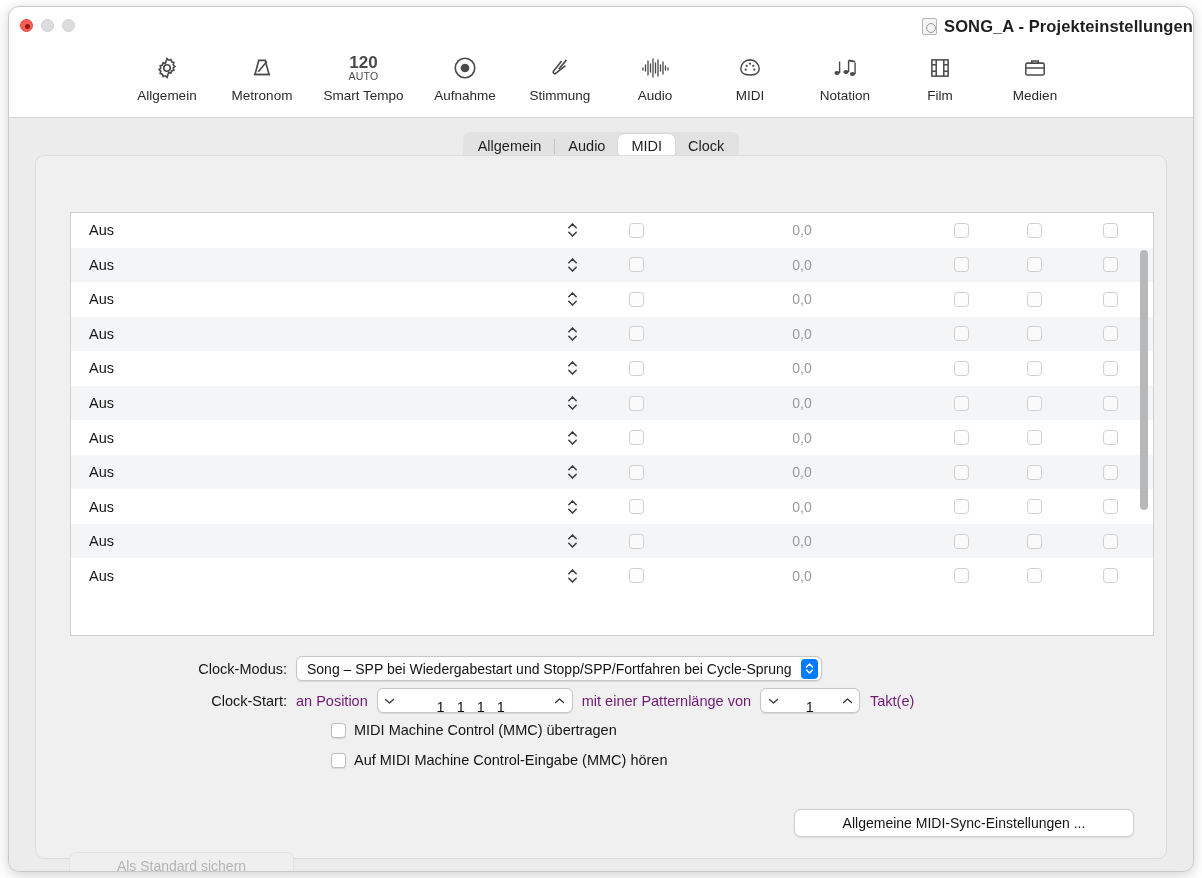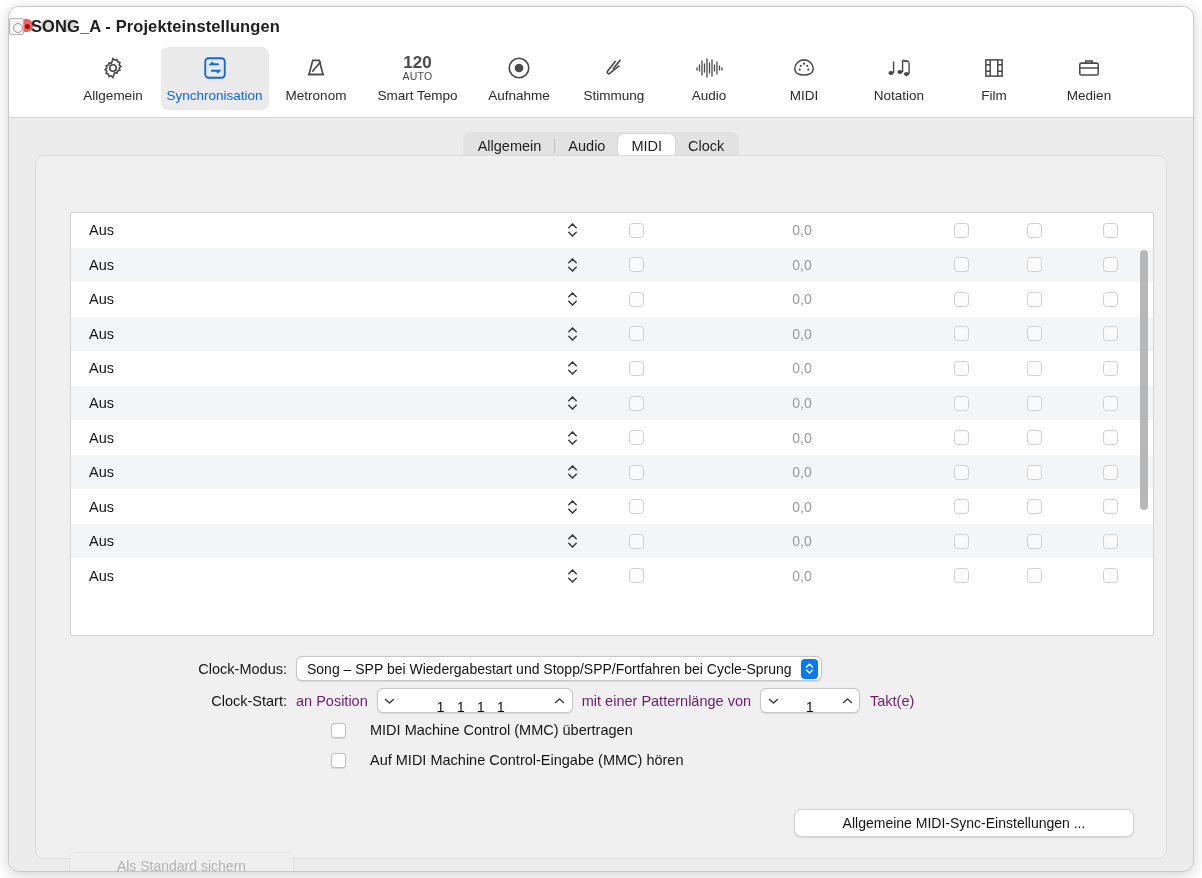--- a/index.html
+++ b/index.html
@@ -45,21 +45,21 @@
     position: absolute; left: 4px; top: 4px;
     width: 5px; height: 5px; border-radius: 50%;
     background: #8c1c12;
   }
   .light.min  { background: #dddddd; border: 0.5px solid #d0d0d0; }
   .light.max  { background: #dddddd; border: 0.5px solid #d0d0d0; }
 
   .title-wrap {
     position: absolute;
     left: 0; right: 0; top: 0; height: 38px;
-    display: flex; align-items: center; justify-content: flex-start;
+    display: flex; align-items: center; justify-content: flex-end;
     gap: 7px;
     pointer-events: none;
   }
   .doc-icon {
     width: 15px; height: 17px;
     border: 1px solid #b5b5b5;
     border-radius: 2px;
     background: #f4f4f4;
     position: relative;
   }
@@ -292,21 +292,21 @@
     flex: 1; text-align: center;
     font-size: 14.5px; color: #131313;
     letter-spacing: 0.5px;
     white-space: nowrap;
     margin-top: 12px;
   }
   .sf-pos .sf-val { padding-right: 4px; letter-spacing: 4px; }
 
   .chkline {
     display: flex; align-items: center;
-    gap: 24px; margin-left: 295px; margin-top: 4px;
+    gap: 8px; margin-left: 295px; margin-top: 4px;
   }
   .cb-lg {
     width: 15px; height: 15px;
     border: 1px solid #bcbcbc;
     border-radius: 3.5px;
     background: #ffffff;
     box-shadow: 0 0.5px 0.8px rgba(0,0,0,.10);
     cursor: default;
   }
   .chk-label { font-size: 14.5px; color: #141414; white-space: nowrap; }
@@ -361,29 +361,20 @@
     <div class="tb-item">
       <span class="tb-icon">
         <svg width="26" height="26" viewBox="0 0 24 24" fill="none" stroke="currentColor" stroke-width="1.5">
           <circle cx="12" cy="12" r="3"></circle>
           <path d="M12 3.2l1.5 1.6 2.1-.6.6 2.1 2.1.6-.6 2.1 1.6 1.5-1.6 1.5.6 2.1-2.1.6-.6 2.1-2.1-.6L12 20.8l-1.5-1.6-2.1.6-.6-2.1-2.1-.6.6-2.1L4.7 13.5l1.6-1.5-.6-2.1 2.1-.6.6-2.1 2.1.6z"></path>
         </svg>
       </span>
       <span class="tb-label">Allgemein</span>
     </div>
 
-    <div class="tb-item wide selected">
-      <span class="tb-icon">
-        <svg width="26" height="26" viewBox="0 0 24 24" fill="none" stroke="currentColor" stroke-width="1.7">
-          <rect x="3" y="3" width="18" height="18" rx="3"></rect>
-          <path d="M15.5 8.5H8l2-2M8.5 14.5H16l-2 2"></path>
-        </svg>
-      </span>
-      <span class="tb-label">Synchronisation</span>
-    </div>
 
     <div class="tb-item">
       <span class="tb-icon">
         <svg width="26" height="26" viewBox="0 0 24 24" fill="none" stroke="currentColor" stroke-width="1.5">
           <path d="M9 5h6l3.5 13H5.5z"></path>
           <path d="M4.5 18h15"></path>
           <path d="M16.5 6L8.5 15.5"></path>
         </svg>
       </span>
       <span class="tb-label">Metronom</span>

